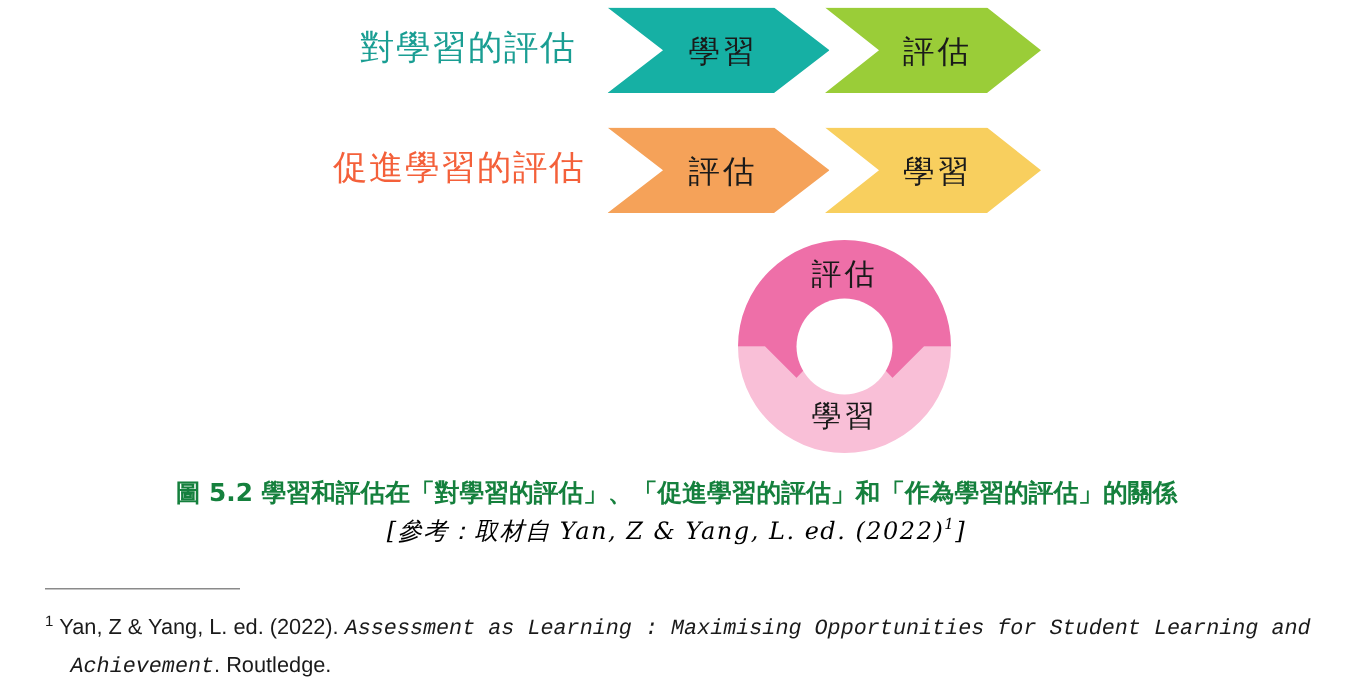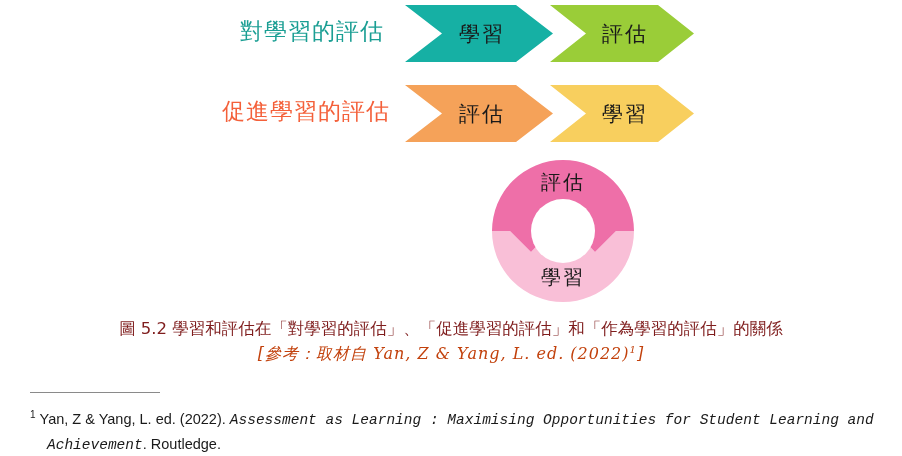--- a/index.html
+++ b/index.html
@@ -65,27 +65,27 @@
     position: absolute; width: 100%; text-align: center;
     font-size: 20px; letter-spacing: 2px; color: #1a1a1a;
     font-family: "DejaVu Sans", "Liberation Sans", sans-serif;
   }
   #cycle-top { top: 9px; }
   #cycle-bottom { top: 104px; }
 
   
   #caption { position: absolute; left: 0; top: 318px; width: 902px; text-align: center; }
   #caption-main {
-    font-size: 16.5px; font-weight: normal; color: #7f1d1d;
+    font-size: 16.5px; font-weight: bold; color: #15803d;
     font-family: "DejaVu Sans", "Liberation Sans", sans-serif;
     letter-spacing: 0px; line-height: 22px;
   }
   #caption-src {
     margin-top: 4px;
-    font-size: 16px; font-style: italic; color: #c2410c;
+    font-size: 16px; font-style: italic; color: #000000;
     font-family: "DejaVu Serif", "Liberation Serif", serif;
     letter-spacing: 1px;
   }
   #caption-src sup { font-size: 10px; }
 
   
   #footnote { position: absolute; left: 30px; top: 392px; width: 860px; }
   #footnote-rule {
     width: 130px; height: 0; border-top: 1px solid #8a8a8a; margin-bottom: 10px;
   }

